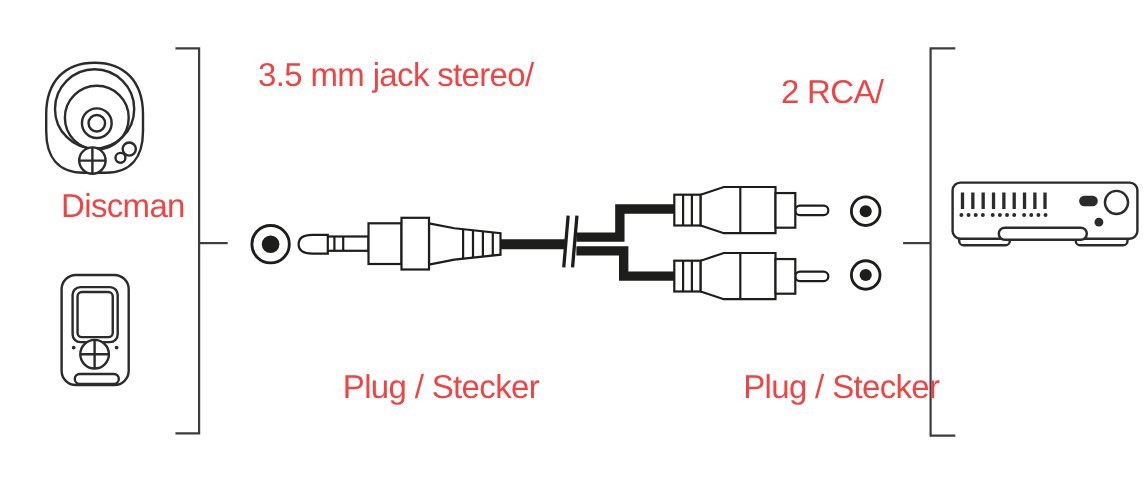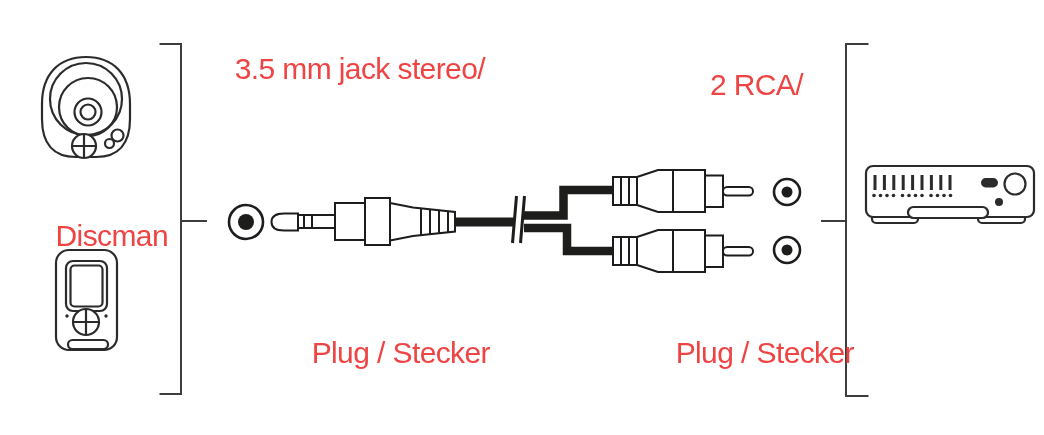--- a/index.html
+++ b/index.html
@@ -140,17 +140,17 @@
   </div>
 
   <div class="lbl" style="left:603px;top:50px;width:200px;margin-top:16px;">
     <div>2 RCA/</div>
   </div>
 
   <div class="lbl" style="left:190px;top:334px;width:300px;">Plug / Stecker</div>
 
   <div class="lbl" style="left:554px;top:334px;width:300px;">Plug / Stecker</div>
 
-  <div class="lbl" style="left:8px;top:169px;width:160px;margin-top:48px;">Discman</div>
+  <div class="lbl" style="left:8px;top:169px;width:160px;">Discman</div>
 
 
 
 </div>
 
 </body></html>

